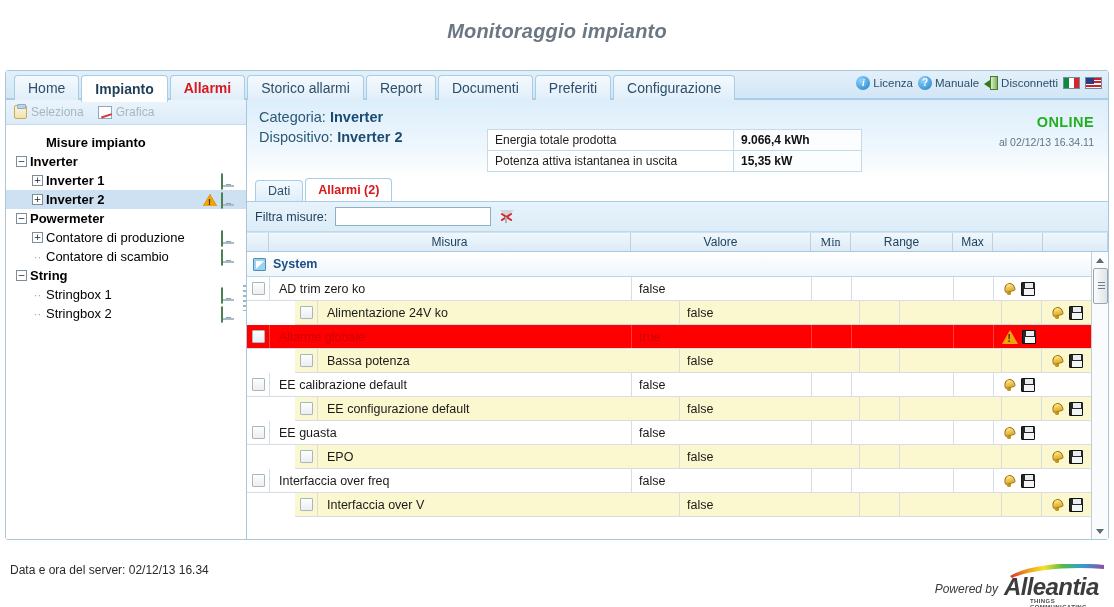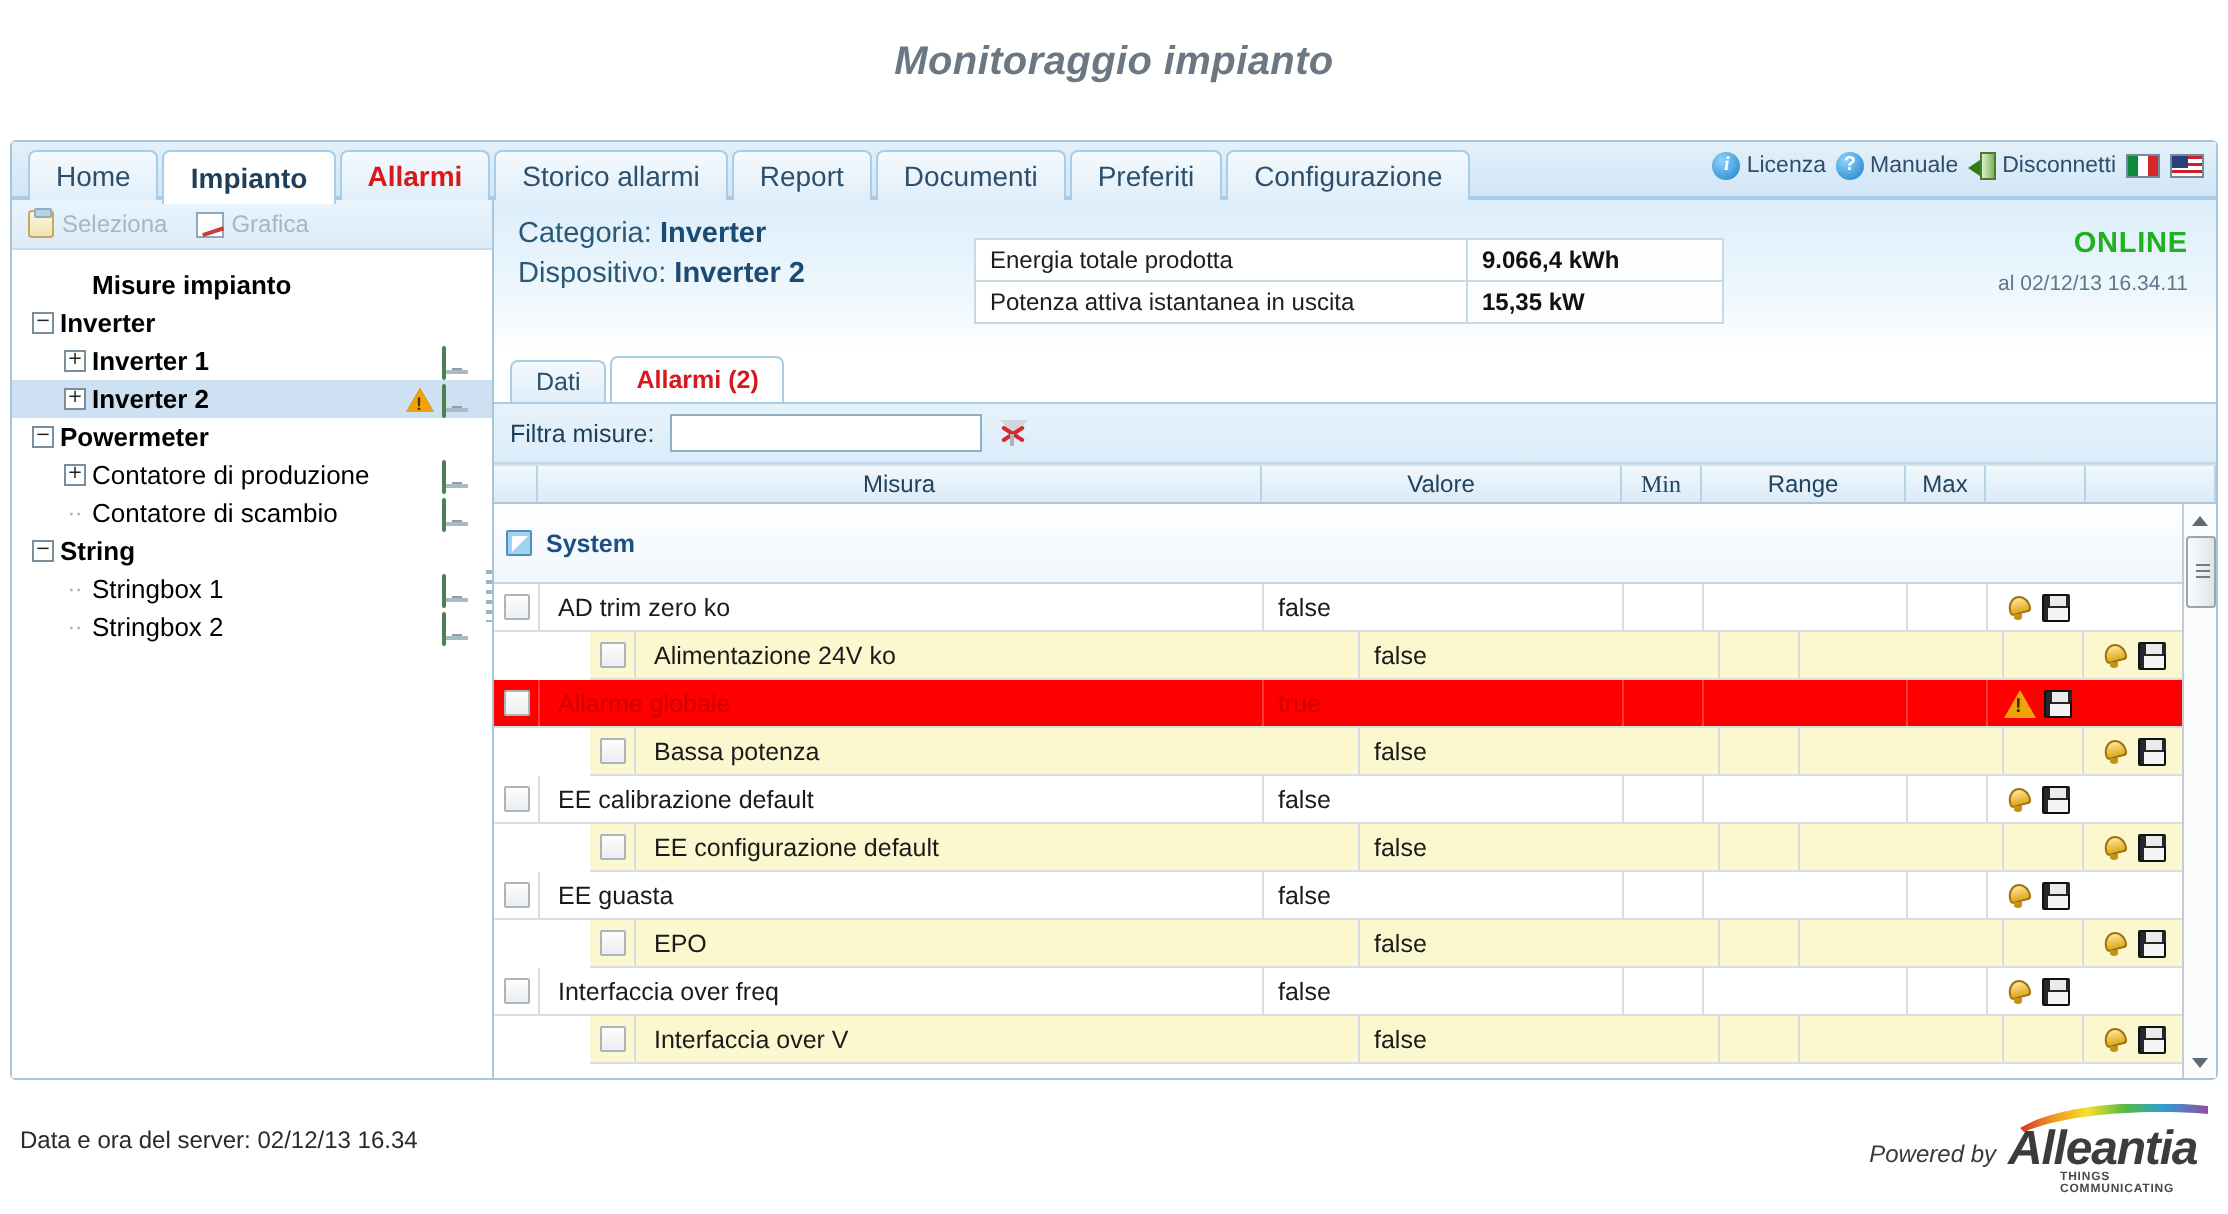--- a/index.html
+++ b/index.html
@@ -184,21 +184,21 @@
     height: 78px;
     background: linear-gradient(to bottom, #dceefb 0%, #eef7fd 60%, #ffffff 100%);
     position: relative;
     padding: 9px 0 0 12px;
   }
   .dh-line { font-size: 14.5px; color: #2a5876; margin-bottom: 4px; }
   .dh-line b { color: #1b4b72; }
   .dh-model { font-size: 10.5px; color: #5a7488; }
 
   #summary-table {
-    position: absolute; left: 240px; top: 19px;
+    position: absolute; left: 240px; top: 29px;
     border: 1px solid #8fafc5; border-collapse: collapse;
     background: #fff; font-size: 12px;
   }
   #summary-table td { border: 1px solid #c6d9e6; padding: 3px 7px; height: 20px; }
   #summary-table td.lab { width: 246px; color: #1d1d1d; background: #fff; }
   #summary-table td.val { width: 128px; font-weight: bold; color: #111; background: #fbfdff; }
 
   #status-box { position: absolute; right: 14px; top: 14px; text-align: right; }
   #status-box .online { color: #22b11e; font-weight: bold; font-size: 14.5px; letter-spacing: .4px; }
   #status-box .ts { color: #5d7689; font-size: 10.5px; margin-top: 6px; }
@@ -270,21 +270,21 @@
   .c-min   { width: 40px; flex: none; font-family: Liberation Serif, serif; }
   .c-rng   { width: 102px; flex: none; }
   .c-max   { width: 40px; flex: none; }
   .c-act   { width: 50px; flex: none; }
   .c-end   { flex: 1; }
 
   #grid-scroll { flex: 1; display: flex; overflow: hidden; }
   #grid-body { flex: 1; overflow: hidden; }
 
   .group-row {
-    display: flex; align-items: center; height: 40px;
+    display: flex; align-items: center; height: 25px;
     background: linear-gradient(to bottom, #ffffff, #eef6fc);
     border-bottom: 1px solid #bcd8ea;
     padding-left: 6px; gap: 7px;
     font-size: 12.5px; font-weight: bold; color: #1c4f86;
   }
   .cb {
     width: 13px; height: 13px; border: 1px solid #8aa9bf; background: #fff; flex: none;
     border-radius: 1px;
   }
   .cb.partial { background: #9ed2f0; border-color: #4f8fb5; position: relative; }
@@ -387,21 +387,21 @@
 
   
   #footer {
     position: absolute; left: 0; top: 548px; width: 1114px; height: 59px;
     background: #fff;
   }
   #server-time {
     position: absolute; left: 10px; top: 15px;
     font-size: 12px; color: #2a2a2a;
   }
-  #powered { position: absolute; right: 10px; top: 4px; display: flex; align-items: flex-end; gap: 6px; }
+  #powered { position: absolute; right: 10px; top: 16px; display: flex; align-items: flex-end; gap: 6px; }
   #powered .pb {
     font-size: 12px; font-style: italic; color: #3a3a3a; padding-bottom: 12px;
   }
   #logo { position: relative; width: 100px; height: 44px; }
   #logo .swoosh {
     position: absolute; left: 6px; top: 0; width: 94px; height: 14px;
     background: linear-gradient(to right, #d6332e 0%, #f0971f 18%, #f5e12b 36%, #54b948 56%, #2e9fd4 76%, #8e4fa0 100%);
     clip-path: path("M0,12 C18,1 56,-3 94,1 L94,5 C58,2 20,6 2,14 Z");
   }
   #logo .name {

